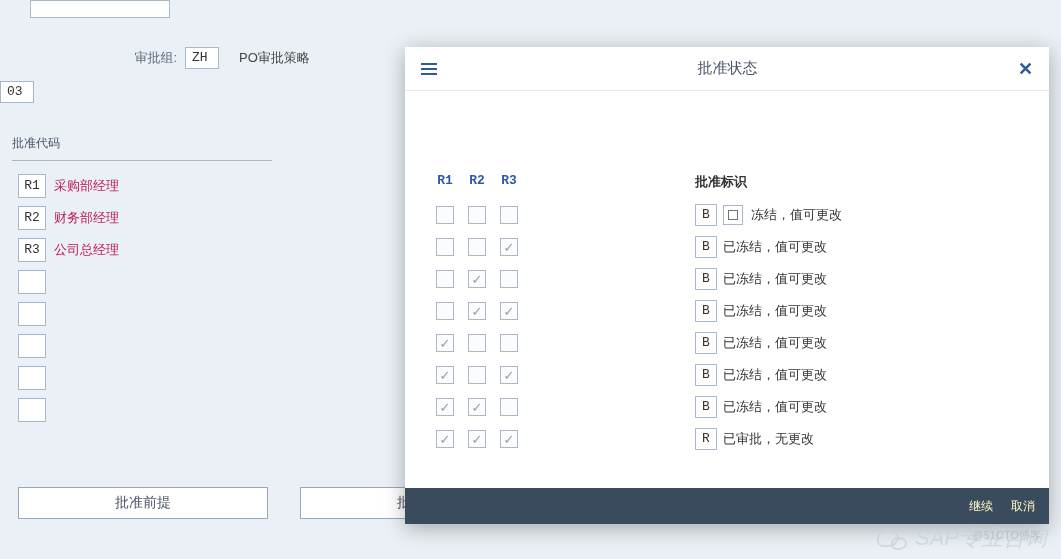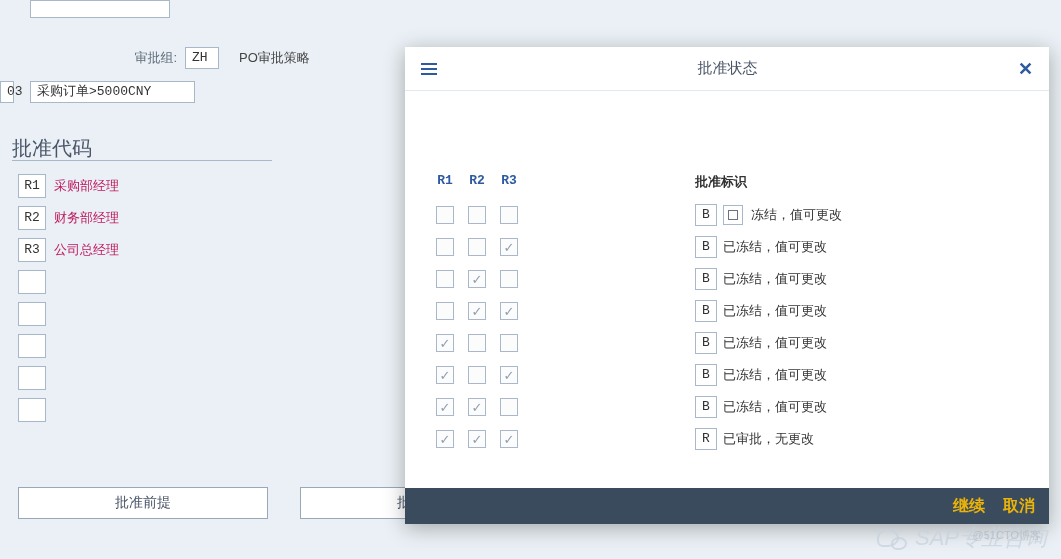--- a/index.html
+++ b/index.html
@@ -51,21 +51,21 @@
       color: #333;
     }
     .form-value-text {
       color: #444;
       margin-left: 4px;
     }
     .section-title {
       position: absolute;
       top: 135px;
       left: 12px;
-      font-size: 20px;
+      font-size: 12px;
       color: #4a5568;
     }
     .section-underline {
       position: absolute;
       top: 160px;
       left: 12px;
       width: 260px;
       border-bottom: 1px solid #a9b8c8;
     }
     .code-list {
@@ -240,24 +240,23 @@
     .dialog-footer {
       height: 36px;
       background: #3b4b5e;
       display: flex;
       justify-content: flex-end;
       align-items: center;
       padding: 0 14px;
       gap: 18px;
     }
     .footer-link {
-      color: #eab308;
+      color: #fef9c3;
       cursor: pointer;
-      font-size: 16px;
-      font-weight: bold;
+      font-size: 12px;
     }
     .watermark {
       position: absolute;
       bottom: 6px;
       right: 14px;
       color: rgba(200,210,220,0.75);
       font-size: 22px;
       font-style: italic;
       display: flex;
       align-items: center;
@@ -286,22 +285,21 @@
 
 <div class="top-input-area"></div>
 
 <div class="form-area">
   <div class="form-row">
     <div class="form-label">审批组:</div>
     <div class="form-value-box" style="width:34px">ZH</div>
     <div class="form-value-text">PO审批策略</div>
   </div>
   <div class="form-row">
-    <div class="form-value-box" style="width:14px">03</div>
-    <div class="form-value-box" style="width:165px">采购订单&gt;5000CNY</div>
+    <div class="form-value-box" style="width:34px">03</div>
   </div>
 </div>
 
 <div class="section-title">批准代码</div>
 <div class="section-underline"></div>
 
 <div class="code-list" id="code-list">
     <div class="code-row">
       <div class="code-box">R1</div>
       <span class="code-label">采购部经理</span>

